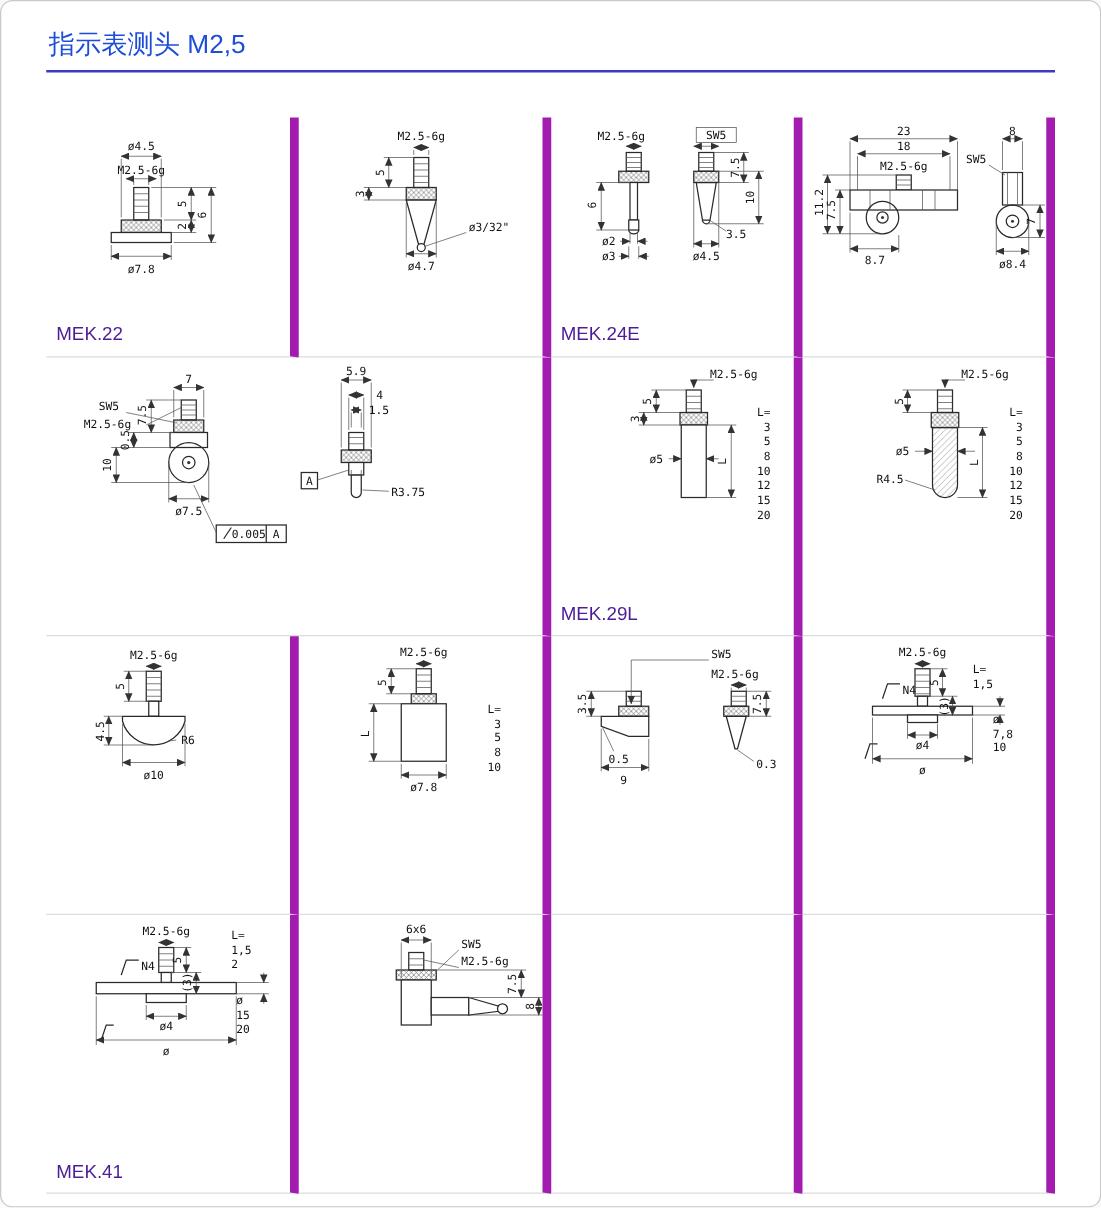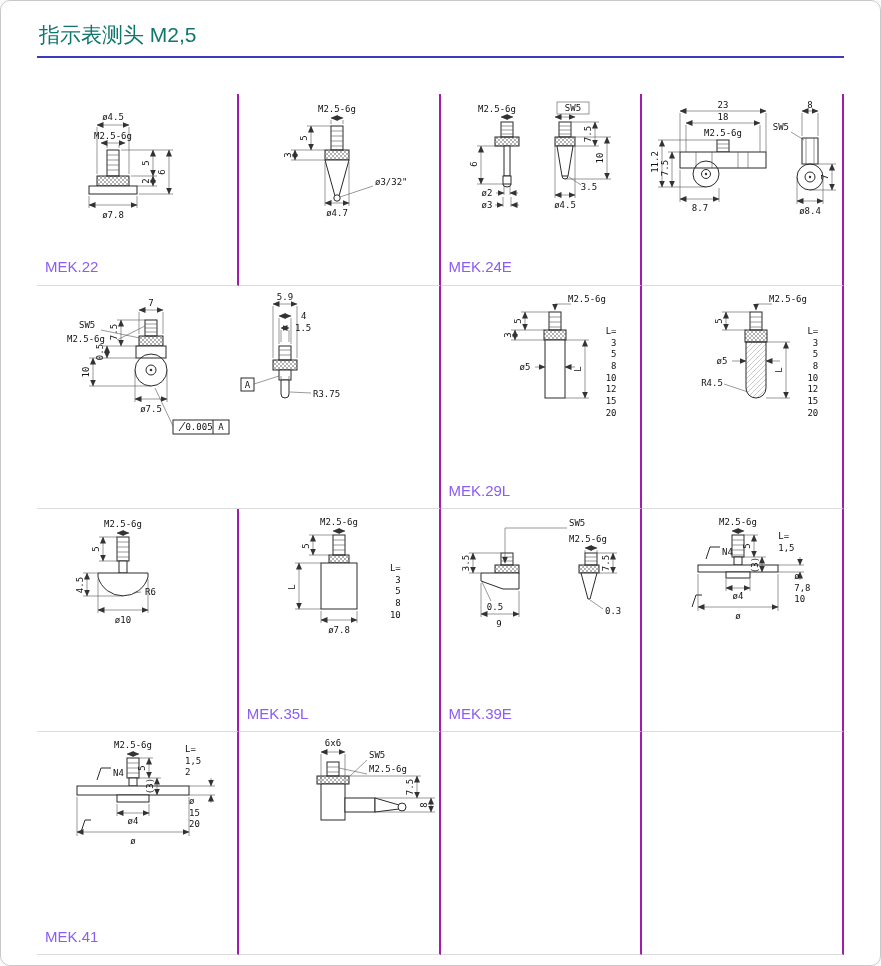--- a/index.html
+++ b/index.html
@@ -1,27 +1,27 @@
 <!DOCTYPE html>
 <html><head>
 <meta charset="utf-8">
 <style>
   * { box-sizing: border-box; }
   html,body { margin:0; padding:0; background:#fafafa; font-family:"Liberation Sans", sans-serif; }
   .page { width:881px; height:966px; margin:0 auto; background:#fff; border:1px solid #c9c9c9;
           border-radius:10px; padding:16px 36px 0 36px; overflow:hidden; }
-  .title { color:#0f766e; font-size:21px; font-weight:400; margin:4px 0 7px 2px; }
+  .title { color:#1d4ed8; font-size:21px; font-weight:400; margin:4px 0 7px 2px; }
   .rule  { border:none; border-top:2px solid #3b3bc0; margin:0; }
   .grid  { display:grid; grid-template-columns:1fr 1fr 1fr 1fr;
            grid-template-rows:192px 223px 223px 223px; margin-top:36px; }
-  .cell  { border-right:2px solid #a21caf; border-bottom:1px solid #dcdcdc;
+  .cell  { border-right:7px solid #a21caf; border-bottom:1px solid #dcdcdc;
            display:flex; flex-direction:column; position:relative; overflow:hidden; }
   .cell.wide { grid-column:span 2; }
   .drawing { flex:1; position:relative; padding:4px 0 0 8px; }
-  .cell-label { font-size:15px; color:#8b5cf6; padding:0 0 10px 8px; }
+  .cell-label { font-size:15px; color:#4c1d95; padding:0 0 10px 8px; }
   .ltab { position:absolute; font:9px/1.3 "DejaVu Sans Mono", monospace; color:#111;
           white-space:pre-line; text-align:right; width:26px; }
   svg text { font-family:"DejaVu Sans Mono", monospace; font-size:9px; fill:#111; }
   .s  { stroke:#2a2a2a; stroke-width:1; fill:none; }
   .fw { stroke:#2a2a2a; stroke-width:1; fill:#fff; }
   .dl { stroke:#555; stroke-width:0.6; fill:none; }
 </style>
 </head>
 <body>
 
@@ -385,21 +385,20 @@
           <text transform="rotate(-90 62 33)" x="62" y="33" text-anchor="middle">5</text>
           <text transform="rotate(-90 48 74)" x="48" y="74" text-anchor="middle">L</text>
           <text x="92" y="120" text-anchor="middle">ø7.8</text>
         </svg>
         <div class="ltab" style="left:136px; top:54px;">L=
 3
 5
 8
 10</div>
       </div>
-      <div class="cell-label">MEK.35L</div>
     </div>
 
     <div class="cell">
       <div class="drawing">
         <svg width="190" height="188" viewBox="0 0 190 188">
           <g>
             <rect class="fw" x="52" y="40" width="12" height="12"></rect>
             <path class="dl" d="M52,44h12M52,48h12"></path>
             <rect x="46" y="52" width="24" height="8" fill="url(#knp)" stroke="#2a2a2a"></rect>
             <polygon class="fw" points="32,60 70,60 70,76 54,76 32,68"></polygon>
@@ -423,21 +422,20 @@
           </g>
           <text x="120" y="13" text-anchor="start">SW5</text>
           <text x="120" y="29" text-anchor="start">M2.5-6g</text>
           <text transform="rotate(-90 20 50)" x="20" y="50" text-anchor="middle">3.5</text>
           <text x="46" y="97" text-anchor="middle">0.5</text>
           <text x="50" y="114" text-anchor="middle">9</text>
           <text transform="rotate(-90 160 50)" x="160" y="50" text-anchor="middle">7.5</text>
           <text x="156" y="101" text-anchor="start">0.3</text>
         </svg>
       </div>
-      <div class="cell-label">MEK.39E</div>
     </div>
 
     <div class="cell">
       <div class="drawing">
         <svg width="190" height="188" viewBox="0 0 190 188">
           <g>
             <rect class="fw" x="82" y="22" width="12" height="22"></rect>
             <path class="dl" d="M82,27h12M82,32h12M82,37h12M82,42h12"></path>
             <rect class="fw" x="84" y="44" width="8" height="8"></rect>
             <rect class="fw" x="48" y="52" width="80" height="7"></rect>

